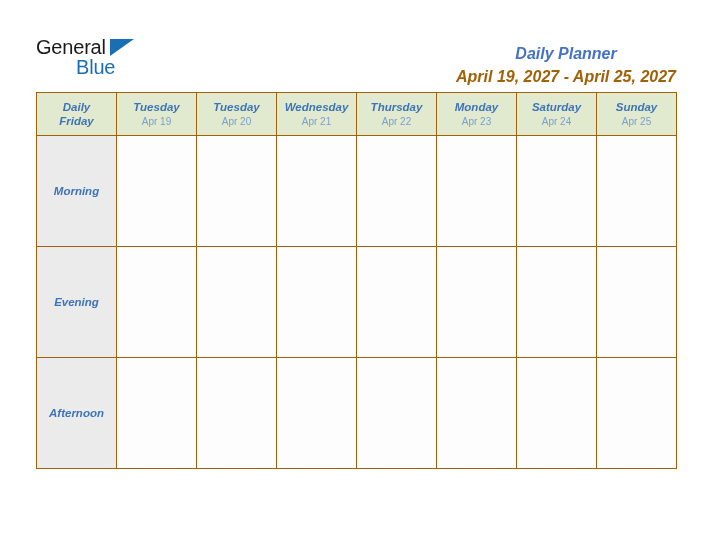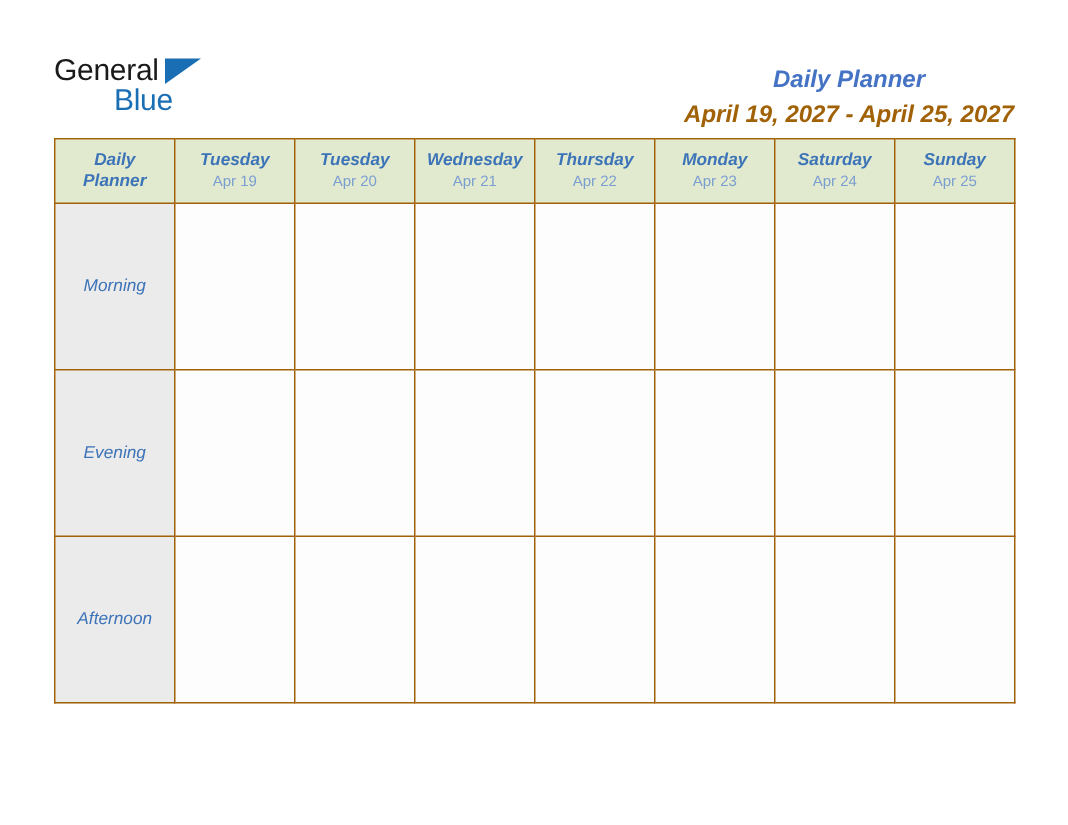--- a/index.html
+++ b/index.html
@@ -141,21 +141,21 @@
   tbody td {
     background: #fdfdfd;
     height: 110px;
     vertical-align: middle;
   }
   tbody td.rowlabel {
     background: #ebebeb;
     text-align: center;
     font-family: "Liberation Sans", sans-serif;
     font-size: 11.5px;
-    font-weight: normal;
+    font-weight: bold;
     font-style: italic;
     color: #3d74b8;
   }
   .slot-cell {
     text-align: left;
   }
 </style>
 </head>
 <body>
 
@@ -184,21 +184,21 @@
         <col class="col-day">
         <col class="col-day">
       <col class="col-day">
         <col class="col-day">
         <col class="col-day">
     </colgroup>
     <thead>
       <tr>
         <th>
           <span class="hd-day">Daily</span>
-          <span class="hd-day">Planner</span>
+          <span class="hd-day">Friday</span>
         </th>
         <th>
           <span class="hd-day">Tuesday</span>
           <span class="hd-date">Apr 19</span>
         </th>
         <th>
           <span class="hd-day">Tuesday</span>
           <span class="hd-date">Apr 20</span>
         </th>
         <th>

